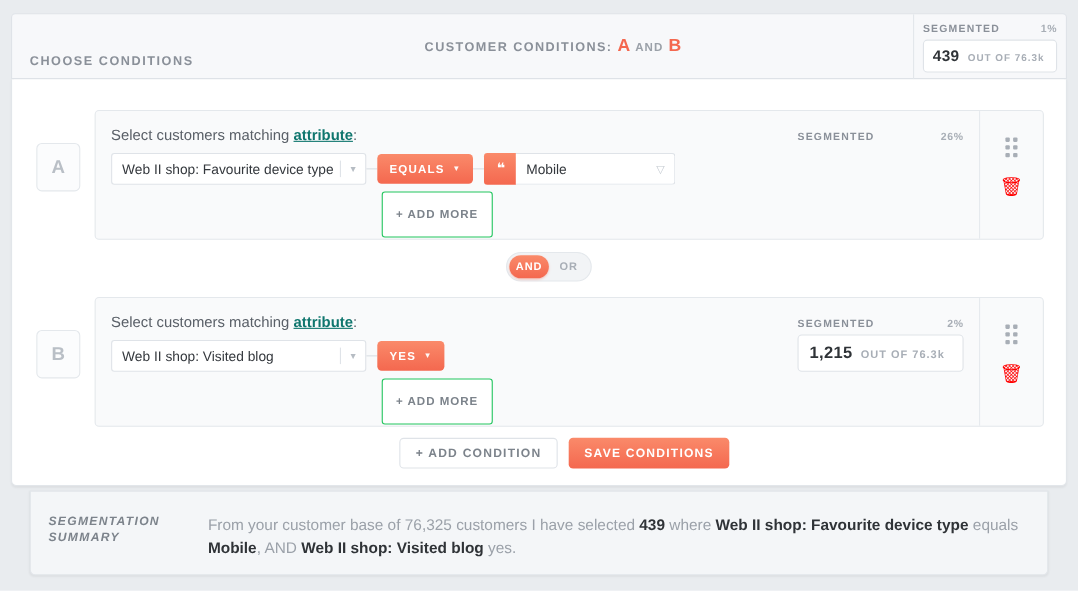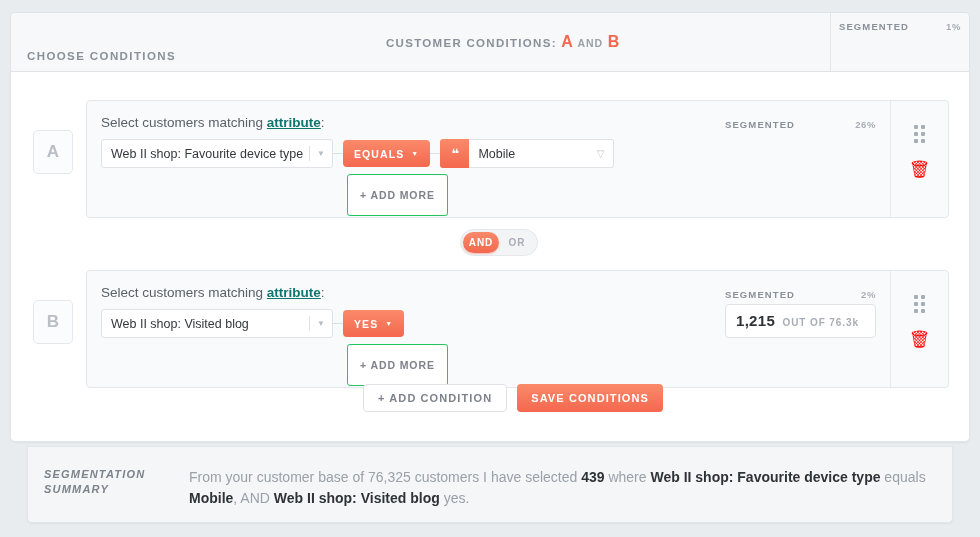--- a/index.html
+++ b/index.html
@@ -316,21 +316,21 @@
   .andor-opt.active {
     background: linear-gradient(180deg, #fa8a6a 0%, #f4684f 100%);
     color: #ffffff;
     border-radius: 12px;
     box-shadow: 0 1px 2px rgba(244,104,79,0.4);
   }
 
   
   .bottom-actions {
     position: absolute;
-    top: 312px;
+    top: 326px;
     left: 0;
     width: 960px;
     display: flex;
     justify-content: center;
     gap: 10px;
     padding-left: 44px;
   }
   .btn-add-condition {
     height: 28px;
     padding: 0 14px;
@@ -402,20 +402,24 @@
       <span class="cc-and">AND</span>
       <span class="cc-letter">B</span>
     </div>
 
     <div class="header-divider"></div>
 
     <div class="header-seg seg-block">
       <div class="seg-head">
         <span>SEGMENTED</span>
         <span class="seg-pct">1%</span>
+      </div>
+      <div class="seg-box">
+        <span class="seg-count">439</span>
+        <span class="seg-outof">OUT OF 76.3k</span>
       </div>
     </div>
   </div>
 
   <div class="main-panel">
 
     <div class="condition-row row-a">
       <div class="letter-badge">A</div>
 
       <div class="cond-card">

